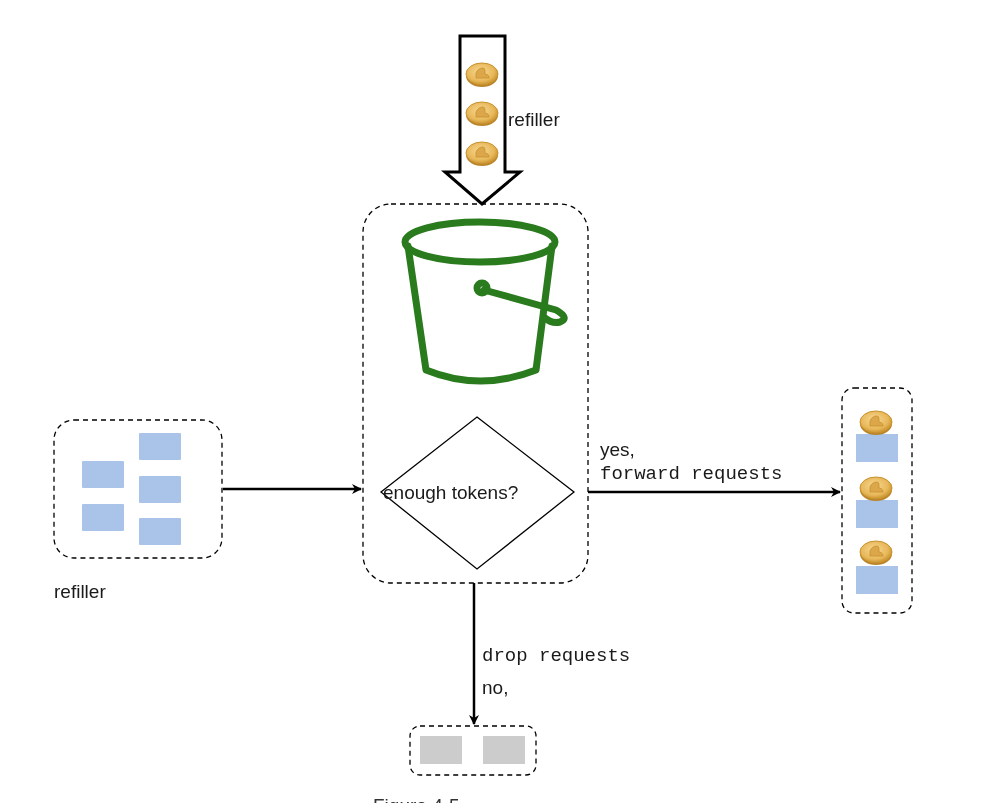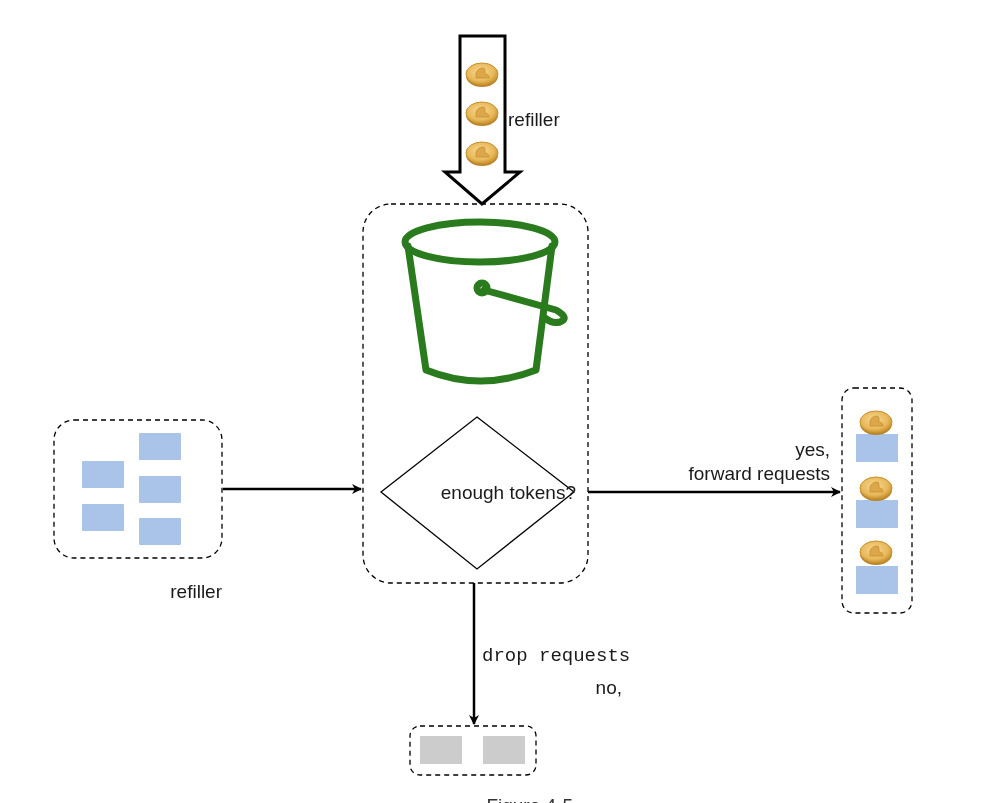--- a/index.html
+++ b/index.html
@@ -1,18 +1,18 @@
 <!DOCTYPE html>
 <html><head>
 <meta charset="utf-8">
 <style>
   html, body { margin: 0; padding: 0; background: #ffffff; }
   body { width: 1003px; height: 803px; position: relative; overflow: hidden; font-family: "Liberation Sans", sans-serif; color: #1a1a1a; }
   svg { position: absolute; left: 0; top: 0; }
-  .lbl { position: absolute; font-family: "Liberation Sans", sans-serif; font-size: 19px; color: #1a1a1a; text-align: right; line-height: 24px; white-space: nowrap; }
+  .lbl { position: absolute; font-family: "Liberation Sans", sans-serif; font-size: 19px; color: #1a1a1a; text-align: left; line-height: 24px; white-space: nowrap; }
 </style>
 </head>
 <body>
 
 <svg width="1003" height="803" viewBox="0 0 1003 803">
   <defs>
     <marker id="arrowhead" markerWidth="10" markerHeight="10" refX="9" refY="5" orient="auto" markerUnits="userSpaceOnUse">
       <path d="M0,0 L10,5 L0,10 L3,5 Z" fill="#000"></path>
     </marker>
     <radialGradient id="coinGrad" cx="45%" cy="40%" r="60%">
@@ -76,16 +76,16 @@
   <g fill="#cccccc">
     <rect x="420" y="736" width="42" height="28"></rect>
     <rect x="483" y="736" width="42" height="28"></rect>
   </g>
 </svg>
 
 <div class="lbl" style="left:508px; top:108px; text-align:left;">refiller</div>
 <div class="lbl" style="left:383px; top:481px; width:193px;">enough tokens?</div>
 <div class="lbl" style="left:54px; top:580px; width:168px;">refiller</div>
 <div class="lbl" style="left:600px; top:438px; width:230px;">yes,</div>
-<div class="lbl" style="left:600px; top:462px; width:230px;">forward requests</div>
+<div class="lbl" style="left:600px; top:462px; width:230px;font-family:Liberation Mono, monospace;">forward requests</div>
 <div class="lbl" style="left:482px; top:632px; width:140px;margin-top:44px;">no,</div>
 <div class="lbl" style="left:482px; top:644px; width:140px;font-family:Liberation Mono, monospace;">drop requests</div>
 <div class="lbl" style="left:373px; top:794px; width:200px; color:#333;">Figure 4-5</div>
 
 </body></html>

